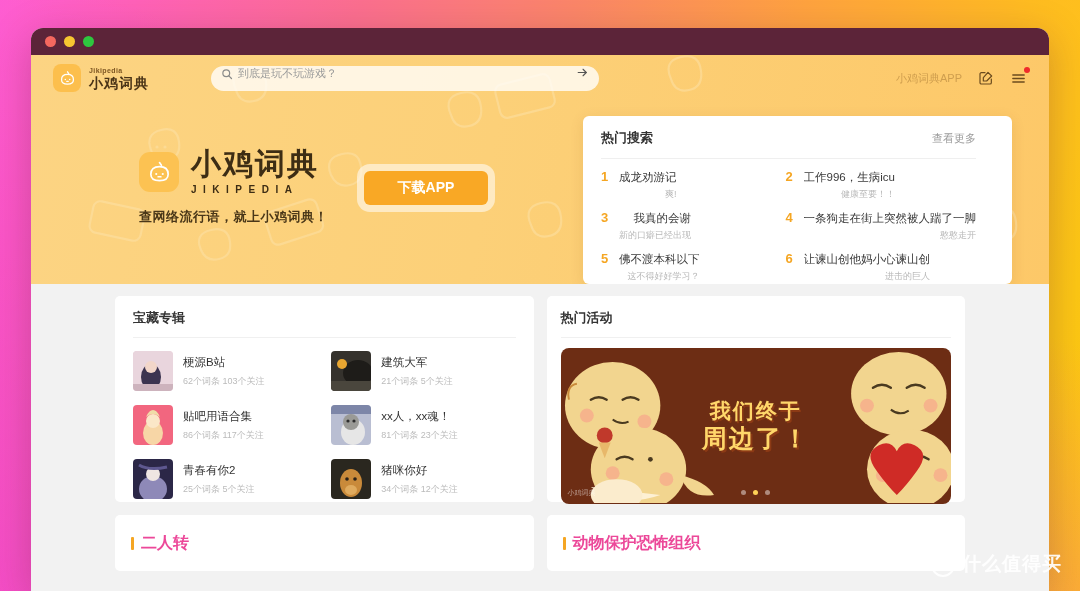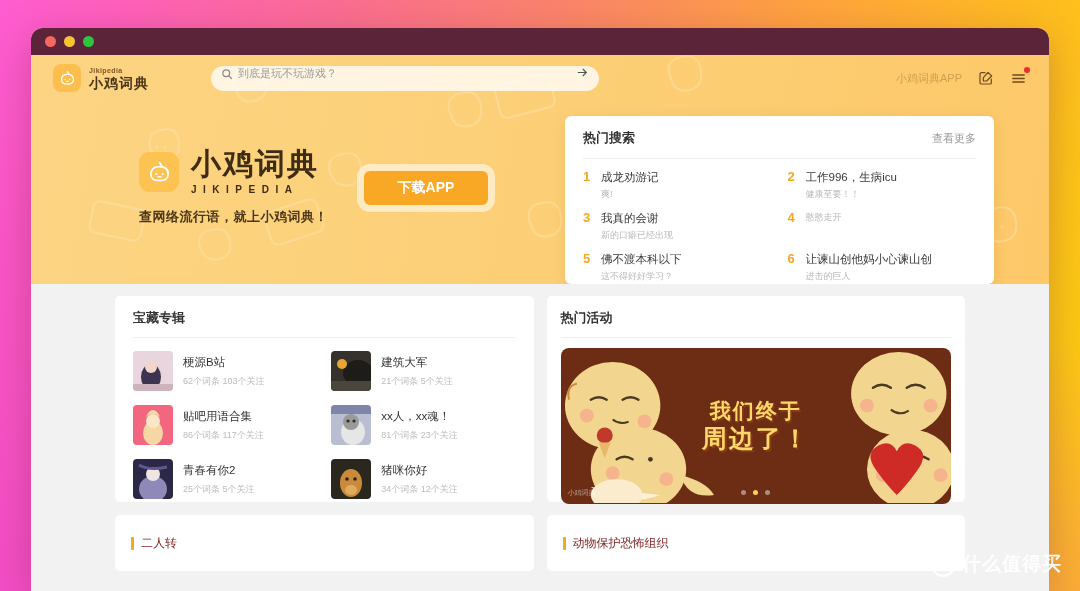--- a/index.html
+++ b/index.html
@@ -90,32 +90,32 @@
     margin-left: 36px; width: 124px; height: 34px; border-radius: 6px;
     background: #f9a825; color: #fff; font-size: 14px; font-weight: bold;
     display: flex; align-items: center; justify-content: center;
     box-shadow: 0 0 0 7px rgba(255,255,255,.55);
     cursor: pointer;
   }
   .hero-left-col { display:flex; flex-direction: column; }
 
   
   .hotsearch {
-    position: absolute; right: 55px; top: 61px; z-index: 6;
+    position: absolute; right: 37px; top: 61px; z-index: 6;
     width: 429px; height: 168px; background: #fff; border-radius: 6px;
     box-shadow: 0 3px 14px rgba(120,70,20,.12);
-    padding: 13px 18px 0 18px;
+    padding: 13px 36px 0 18px;
   }
   .hs-head { display: flex; align-items: center; justify-content: space-between; padding-bottom: 11px; border-bottom: 1px solid #efefef; }
   .hs-title { font-size: 13px; font-weight: bold; color: #333; }
   .hs-more { font-size: 11px; color: #999; cursor: pointer; margin-left: 12px; }
   .hs-grid { display: grid; grid-template-columns: 1fr 1fr; column-gap: 16px; row-gap: 10px; padding-top: 11px; }
   .hs-item { display: flex; gap: 8px; }
   .hs-rank { font-size: 13px; font-weight: bold; color: #f5a623; width: 10px; flex: 0 0 auto; line-height: 1.15; }
-  .hs-txt { display: flex; flex-direction: column; gap: 3px; min-width: 0; }
+  .hs-txt { display: flex; flex-direction: column; gap: 3px; min-width: 0; text-align: right; }
   .hs-word { font-size: 11.5px; color: #3a3a3a; white-space: nowrap; overflow: hidden; text-overflow: ellipsis; }
   .hs-sub { font-size: 9px; color: #b8b8b8; white-space: nowrap; overflow: hidden; text-overflow: ellipsis; }
 
   
   .content { background: #f2f2f2; padding: 12px 0 0 0; height: 307px; }
   .row { display: flex; gap: 13px; padding: 0 84px; }
   .card { background: #fff; border-radius: 5px; }
 
   .albums { width: 421px; padding: 13px 18px 10px 18px; height: 206px; }
   .sec-title { font-size: 13px; font-weight: bold; color: #333; padding-bottom: 10px; border-bottom: 1px solid #f0f0f0; }
@@ -140,21 +140,21 @@
   .bt3 { font-size: 25px; font-weight: bold; color: #ffd76a; letter-spacing: 2px; margin-top: 3px;
          text-shadow: 2px 2px 0 #8c3a15; }
   .dots { position: absolute; z-index: 4; bottom: 9px; left: 0; right: 0; display: flex; justify-content: center; gap: 7px; }
   .cdot { width: 5px; height: 5px; border-radius: 50%; background: rgba(255,255,255,.45); }
   .cdot.on { background: #ffd257; }
   .banner-wm { position: absolute; z-index: 4; left: 7px; bottom: 6px; font-size: 7px; color: rgba(255,255,255,.5); }
 
   .row2 { margin-top: 13px; }
   .tagcard { flex: 1; height: 56px; background: #fff; border-radius: 5px; display: flex; align-items: center; padding: 0 16px; }
   .tagbar { width: 3px; height: 13px; background: #f5a623; margin-right: 7px; border-radius: 1px; }
-  .tagname { font-size: 12px; color: #7f1d1d; font-weight: normal; }
+  .tagname { font-size: 16px; color: #ec4899; font-weight: bold; }
 
   
   .watermark {
     position: absolute; right: 18px; bottom: 14px; z-index: 30;
     display: flex; align-items: flex-end; gap: 7px;
     color: rgba(255,255,255,.92);
   }
   .wm-circle {
     width: 24px; height: 24px; border-radius: 50%;
     border: 2px solid rgba(255,255,255,.92);
@@ -302,20 +302,21 @@
         <div class="hs-item">
           <span class="hs-rank">3</span>
           <span class="hs-txt">
             <span class="hs-word">我真的会谢</span>
             <span class="hs-sub">新的口癖已经出现</span>
           </span>
         </div>
         <div class="hs-item">
           <span class="hs-rank">4</span>
           <span class="hs-txt">
+            <span class="hs-word">一条狗走在街上突然被人踹了一脚</span>
             <span class="hs-sub">憨憨走开</span>
           </span>
         </div>
         <div class="hs-item">
           <span class="hs-rank">5</span>
           <span class="hs-txt">
             <span class="hs-word">佛不渡本科以下</span>
             <span class="hs-sub">这不得好好学习？</span>
           </span>
         </div>

